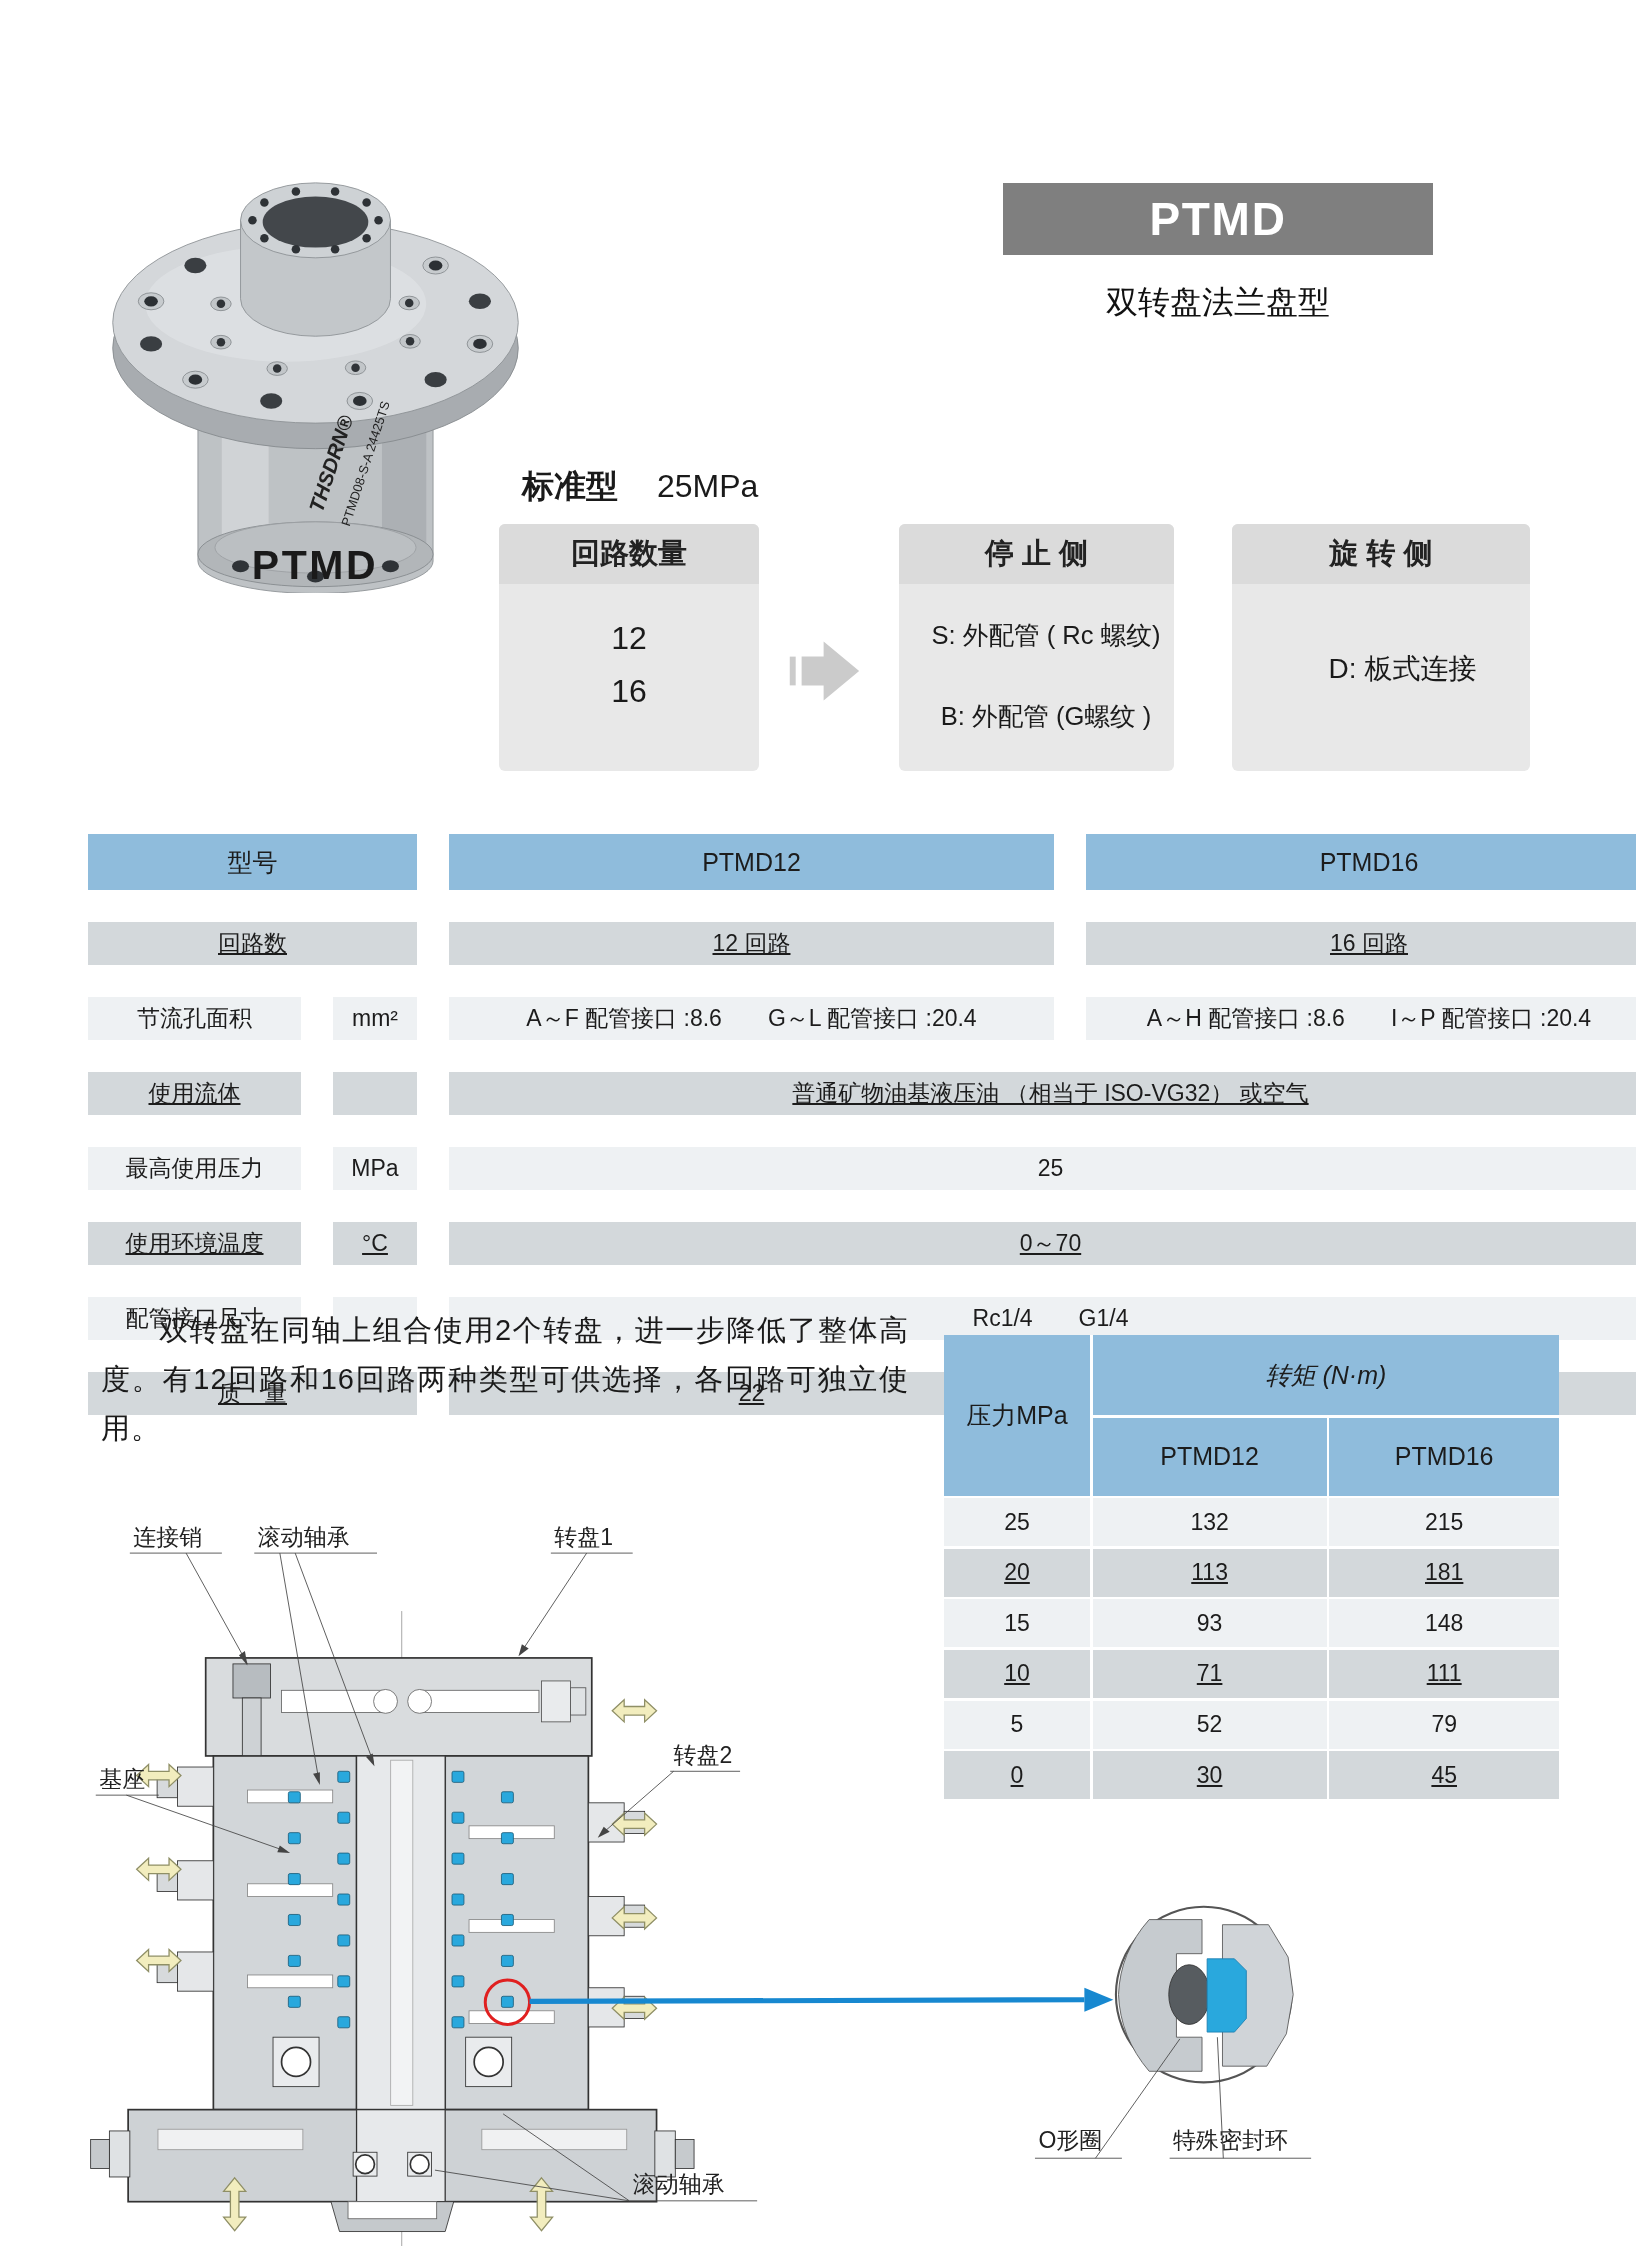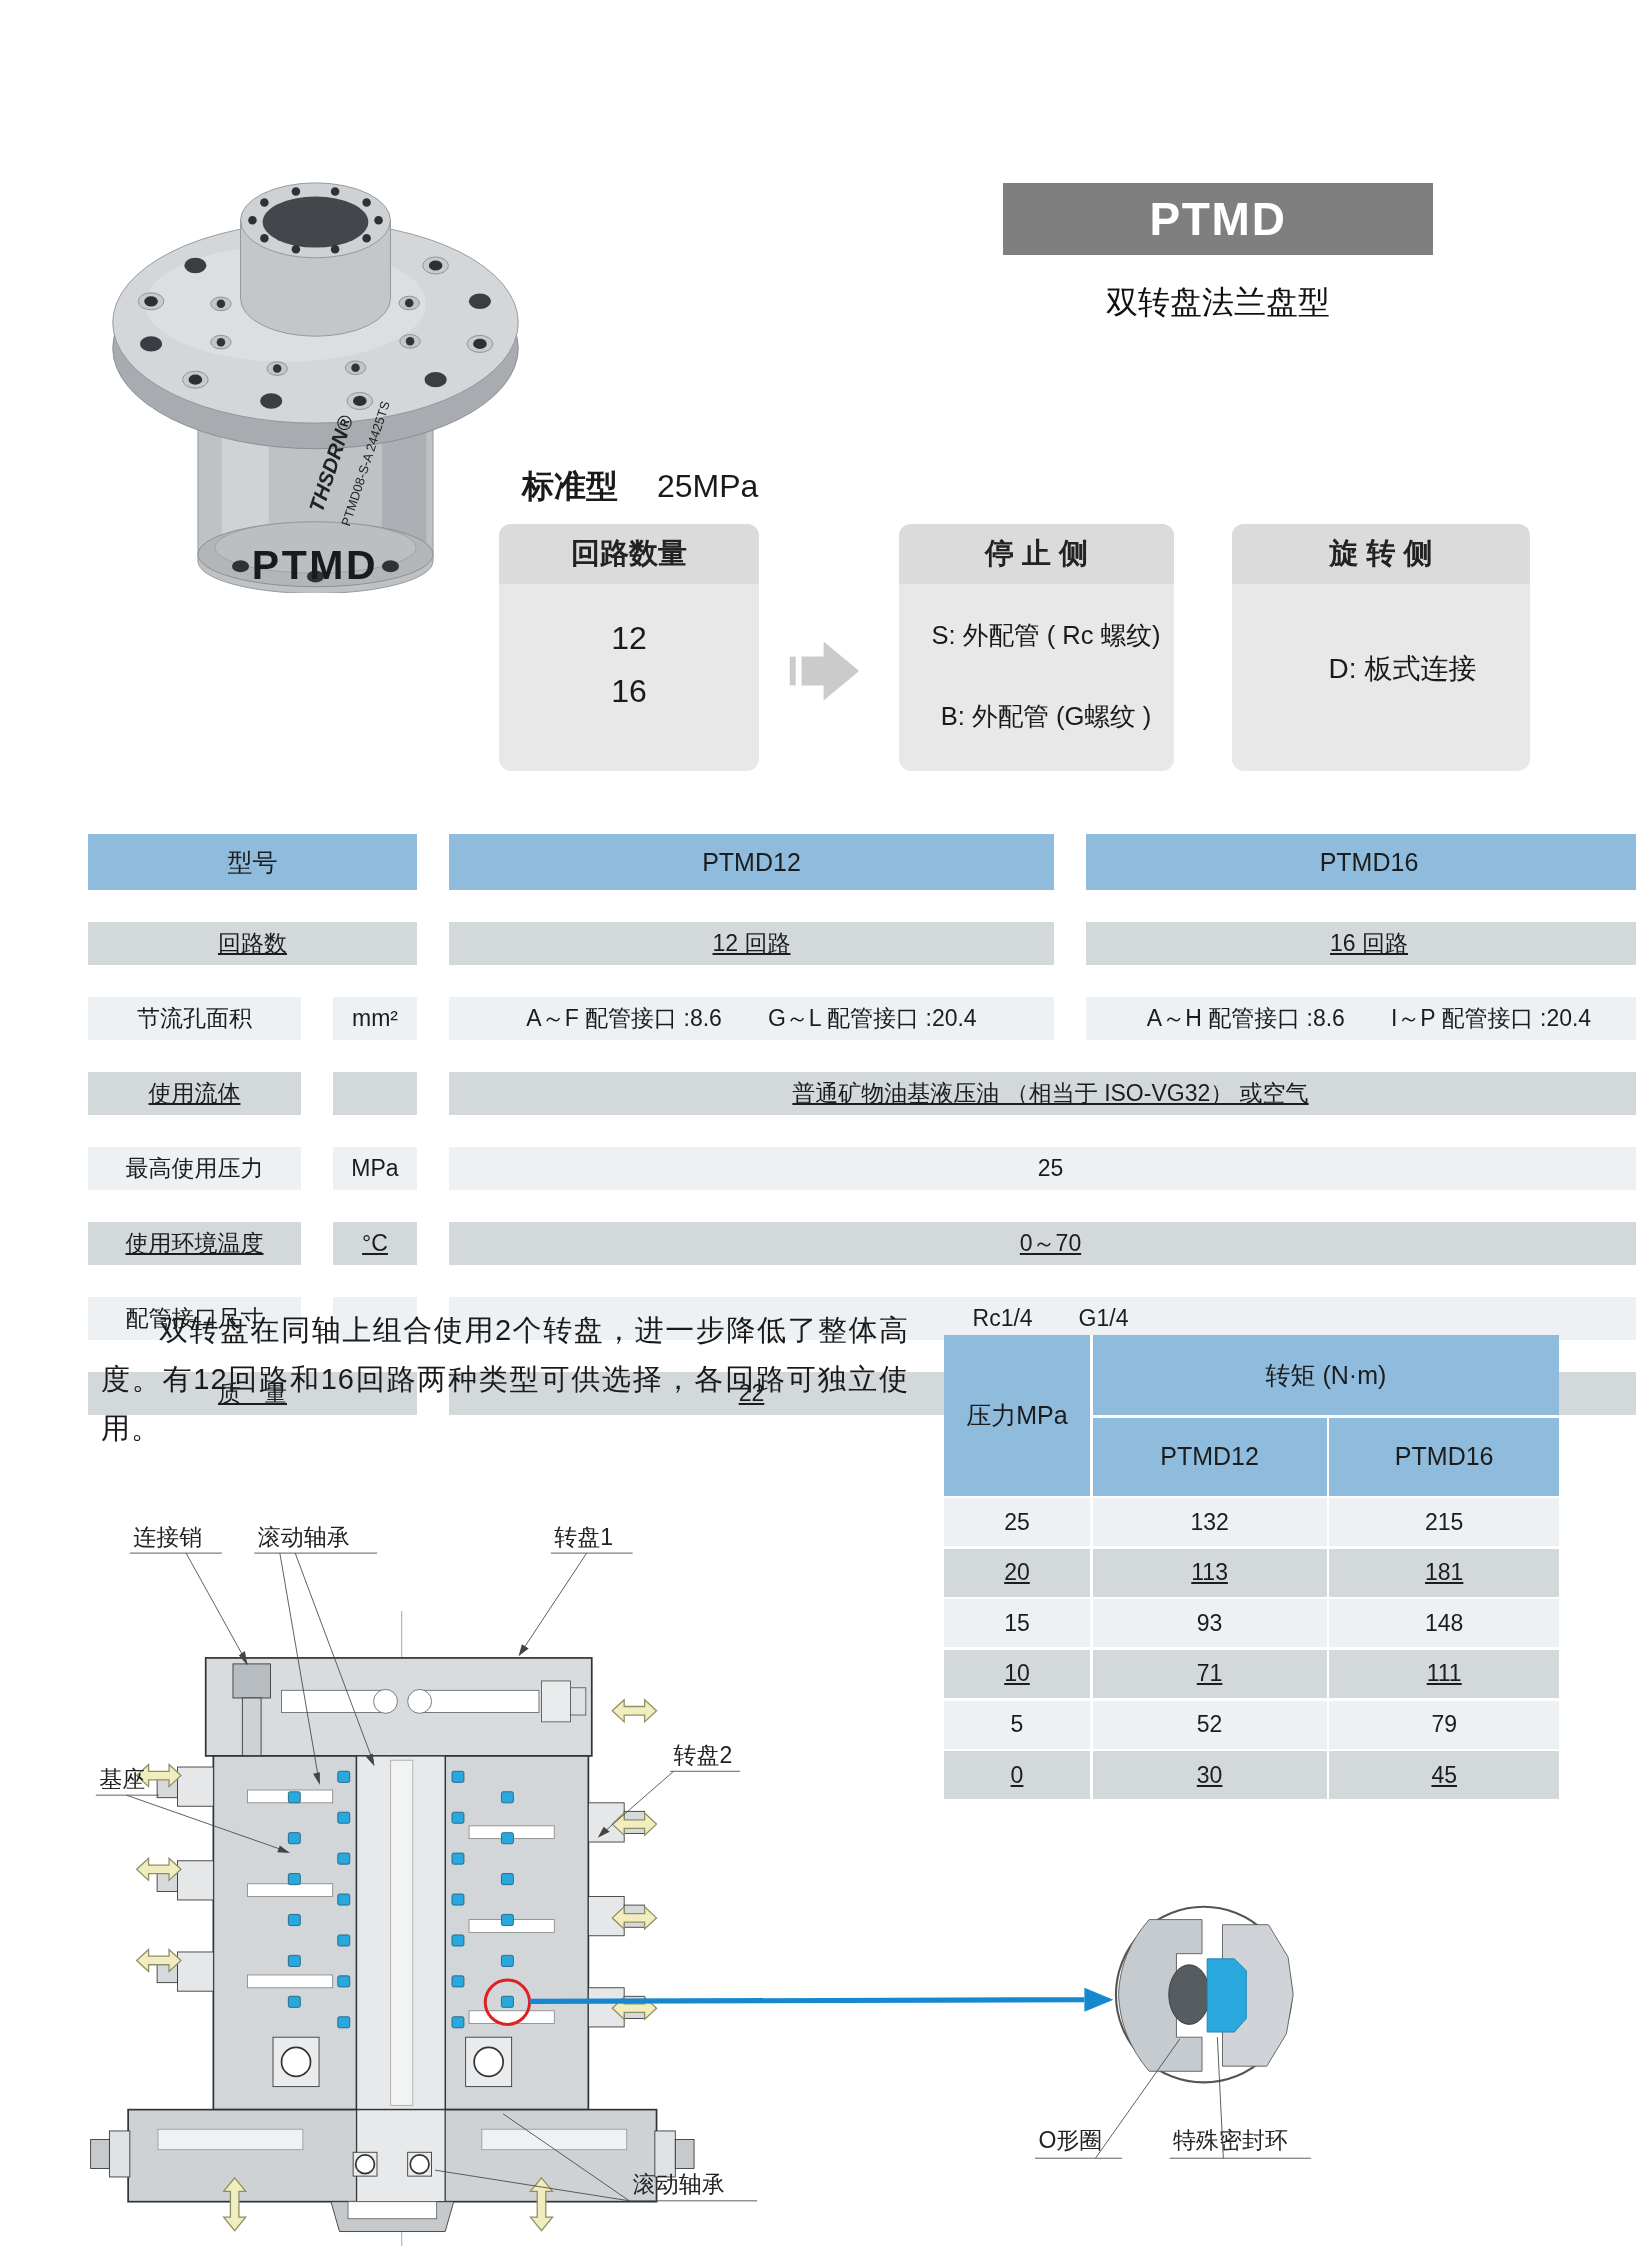--- a/index.html
+++ b/index.html
@@ -11,21 +11,21 @@
   .title-bar{left:1003px;top:183px;width:430px;height:72px;background:#7f7f7f;
     display:flex;align-items:center;justify-content:center;}
   .title-bar span{color:#fff;font-weight:bold;font-size:46px;letter-spacing:1.7px;}
   .subtitle{left:1003px;top:281px;width:430px;text-align:center;font-size:32px;color:#111;}
 
   
   .std-line{left:522px;top:465px;font-size:32px;}
   .std-line b{margin-right:39px;}
 
   
-  .sel-box{top:524px;height:247px;background:#e8e8e8;border-radius:12px;overflow:hidden;}
+  .sel-box{top:524px;height:247px;background:#e8e8e8;border-radius:6px;overflow:hidden;}
   .sel-box .bx-head{height:60px;background:#dbdbdb;display:flex;align-items:center;justify-content:center;
     font-size:29px;font-weight:bold;color:#222;}
   .bx-body{display:flex;flex-direction:column;}
   .box1{left:499px;width:260px;}
   .box1 .bx-body{align-items:center;gap:16px;padding-top:36px;font-size:32px;}
   .box2{left:899px;width:275px;}
   .box2 .bx-body{align-items:center;gap:46px;padding:34px 0 0 19px;font-size:25.6px;}
   .box3{left:1232px;width:298px;}
   .box3 .bx-body{align-items:center;justify-content:center;height:170px;font-size:28px;padding-left:43px;}
 
@@ -45,21 +45,21 @@
   .span-val{grid-column:3/5;}
 
   
   .descr{left:101px;top:1306px;width:808px;font-size:29px;line-height:49px;
     text-align:justify;text-indent:2em;letter-spacing:0.9px;}
 
   
   .torque-table{left:944px;top:1335px;width:615px;display:grid;
     grid-template-columns:146px 234px 230px;column-gap:2.6px;row-gap:2.6px;background:#fff;}
   .tq-press{grid-row:1/3;grid-column:1;font-size:25px;}
-  .tq-torque{grid-column:2/4;height:80px;font-size:25px;}
+  .tq-torque{grid-column:2/4;height:80px;font-size:25px;font-style:italic;}
   .tq-sub{height:78px;font-size:25px;}
   .tq-cell{height:48px;font-size:23px;}
 
   svg text{font-family:"Liberation Sans","DejaVu Sans",sans-serif;fill:#222;}
 </style>
 </head>
 <body>
 
 <div id="canvas">
 

